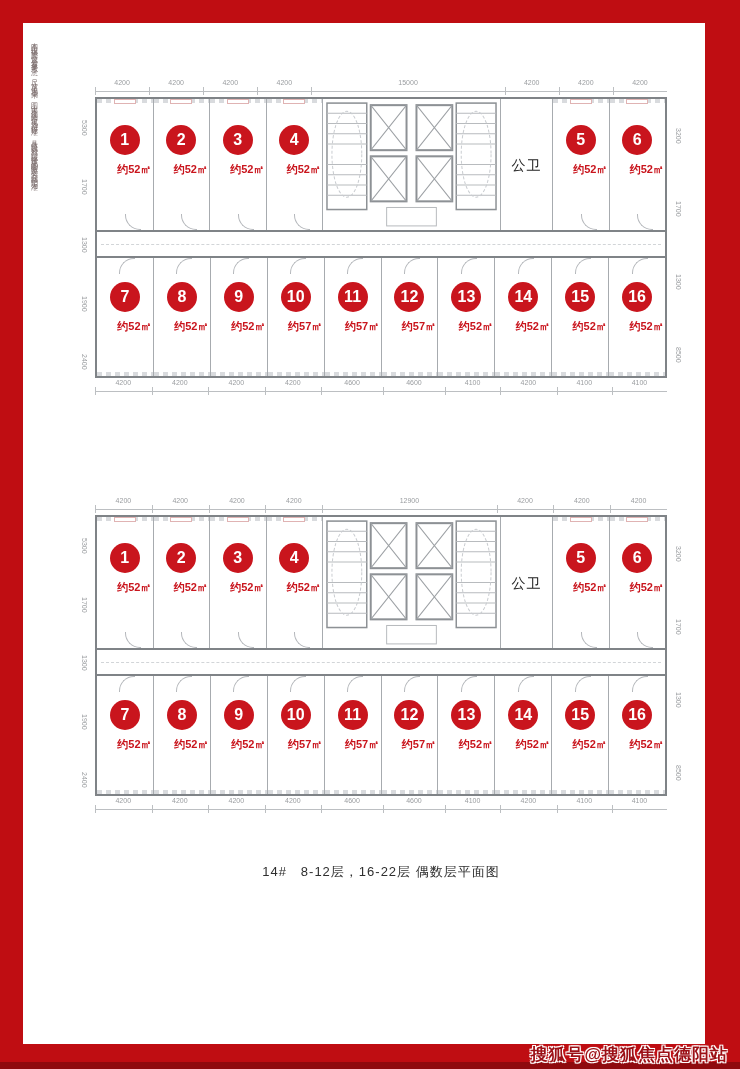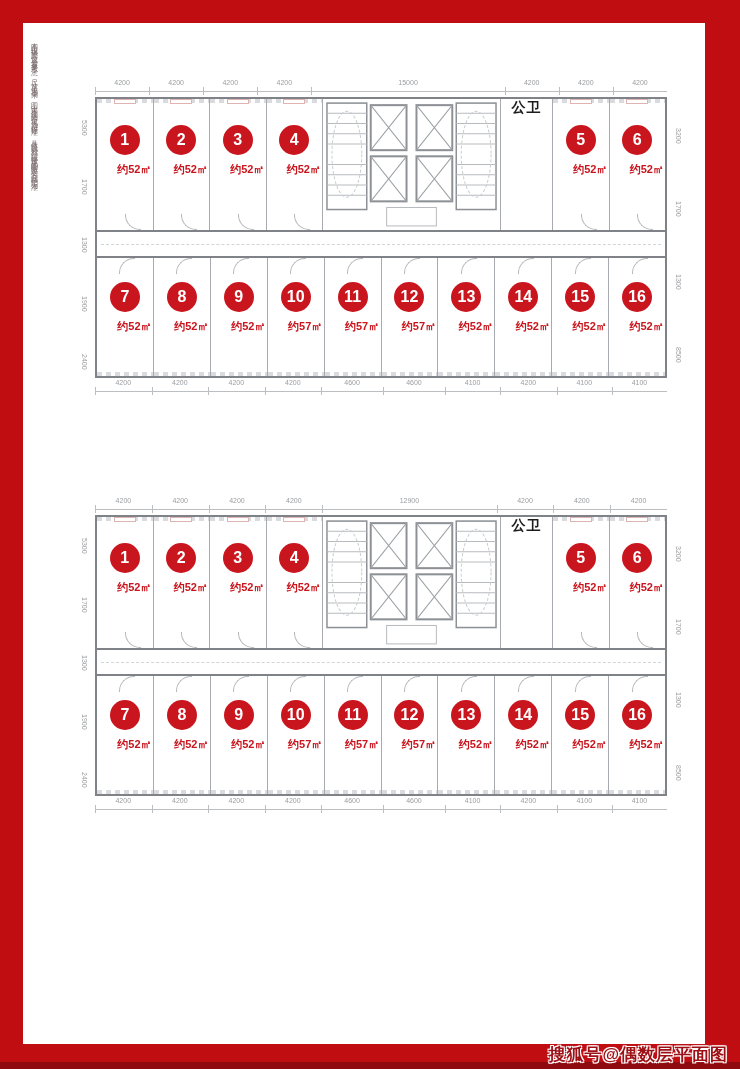--- a/index.html
+++ b/index.html
@@ -48,21 +48,21 @@
 
   .circle { width:30px; height:30px; border-radius:50%; background:var(--unit-red,#c9151d);
     color:#fff; font-weight:bold; font-size:16px; line-height:30px; text-align:center;
     margin:26px auto 7px auto; }
   .botrow .circle { margin-top:24px; }
   .area { text-align:center; color:var(--unit-red,#c9151d); font-size:11px; font-weight:bold;margin-left:19px; }
 
   .core { flex:0 0 178px; }
   .core svg { width:100%; height:100%; display:block; }
   .gw { flex:0 0 52px; display:flex; align-items:flex-start; justify-content:center; }
-  .gwl { font-size:14px; font-weight:700; color:#1c1c1c; letter-spacing:1px; }
+  .gwl { margin-top:58px; font-size:14px; font-weight:400; color:#1c1c1c; letter-spacing:1px; }
 
   
   .sides { position:absolute; top:18px; height:292px; width:12px; display:flex;
     flex-direction:column; justify-content:space-around; align-items:center; }
   .sides.left { left:-17px; } .sides.right { right:-17px; }
   .sides span { writing-mode:vertical-rl; text-orientation:mixed; font-size:7px; color:#9a9da0; }
 
   .caption { margin-top:50px; text-align:center; font-size:13px; color:#2e2e2e;
     letter-spacing:1px; white-space:pre; }
 
@@ -429,18 +429,19 @@
             <span>1300</span>
             <span>1900</span>
             <span>2400</span>
           </div>
           <div class="sides right">
             <span>3200</span>
             <span>1700</span>
             <span>1300</span>
             <span>8500</span>
           </div>
+          <div class="caption">14#   8-12层，16-22层 偶数层平面图</div>
         </div>
       </div>
   </div>
   <div class="accent-strip"></div>
-  <div class="watermark">搜狐号@偶数层平面图</div>
+  <div class="watermark">搜狐号@搜狐焦点德阳站</div>
 </div>
 
 </body></html>

